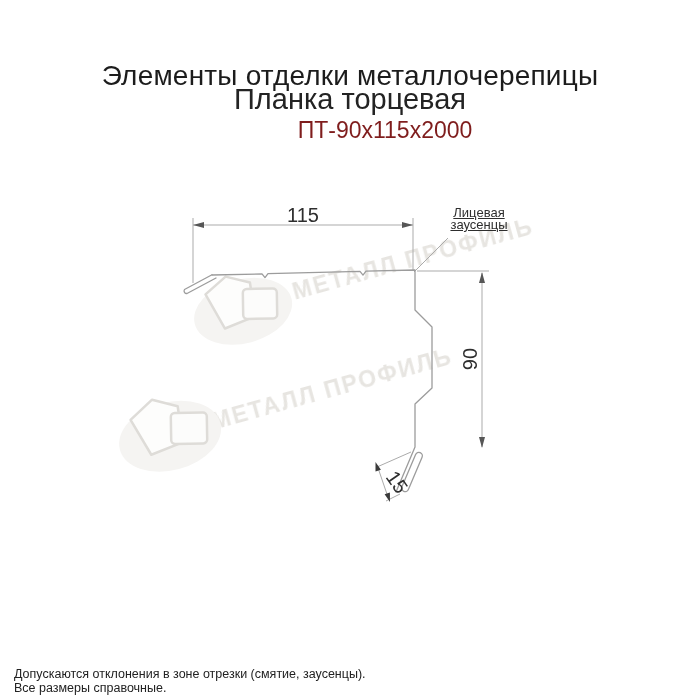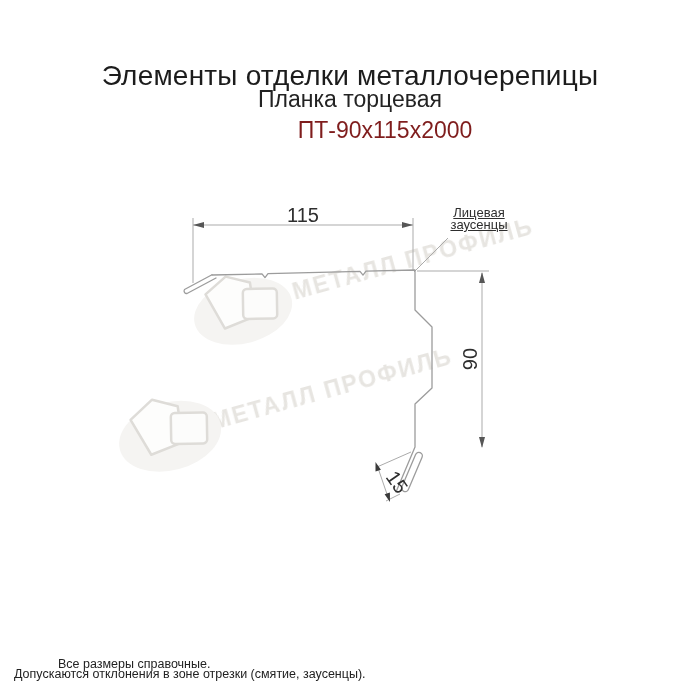--- a/index.html
+++ b/index.html
@@ -8,21 +8,21 @@
     font-family:"Liberation Sans","DejaVu Sans",sans-serif;
     overflow:hidden;color:#1f1f1f;
   }
   .abs{position:absolute;}
   .page-title{
     left:0;top:25px;width:700px;text-align:center;
     font-size:28px;line-height:30px;color:#1c1c1c;letter-spacing:.2px;margin-top:36px;
   }
   .product-name{
     left:0;top:87px;width:700px;text-align:center;
-    font-size:23px;line-height:25px;color:#232323;
+    font-size:29px;line-height:25px;color:#232323;
   }
   .product-code{
     left:0;top:118px;width:700px;text-align:center;
     font-size:23px;line-height:25px;color:#7f1d1d;padding-left:35px;
   }
   .dim-text{font-size:20px;color:#2e2e2e;text-align:center;}
   .dim-115{left:273px;top:204px;width:60px;}
   .dim-90{left:455px;top:349px;width:30px;height:20px;line-height:20px;transform:rotate(-90deg);}
   .dim-15{left:382px;top:472px;width:30px;height:20px;line-height:20px;transform:rotate(55deg);}
   .face-side{
@@ -32,21 +32,21 @@
   .watermark-text{
     font-size:23px;font-weight:600;letter-spacing:2px;white-space:nowrap;
     color:#e7e5e1;filter:blur(0.7px);transform-origin:left center;
     transform:rotate(-15.5deg);z-index:1;
   }
   .wm-upper{left:293px;top:279px;}
   .wm-lower{left:212px;top:409px;}
   .footer-note{
     left:14px;font-size:12.5px;line-height:16px;color:#222222;
   }
-  .fn1{top:656px;margin-left:44px;}
+  .fn1{top:680px;}
   .fn2{top:666px;}
   svg.drawing{left:0;top:0;z-index:2;}
   .label-layer{z-index:3;}
 </style>
 </head>
 <body>
 
 <div class="abs page-title label-layer">Элементы отделки металлочерепицы</div>
 <div class="abs product-name label-layer">Планка торцевая</div>
 <div class="abs product-code label-layer">ПТ-90х115х2000</div>

